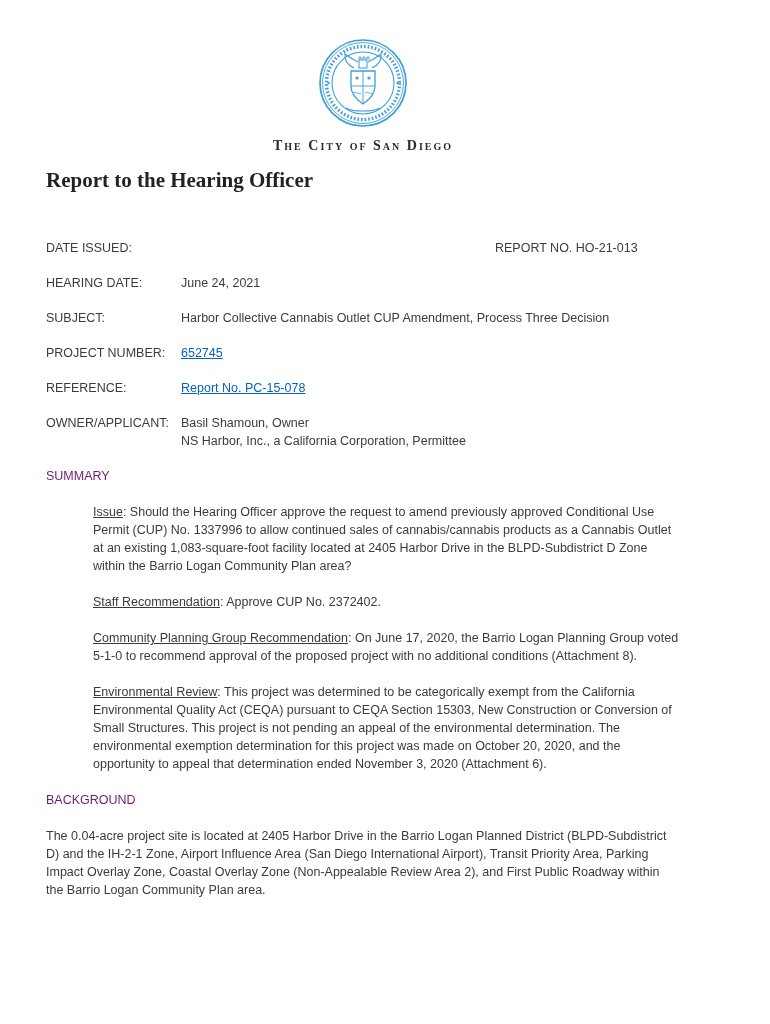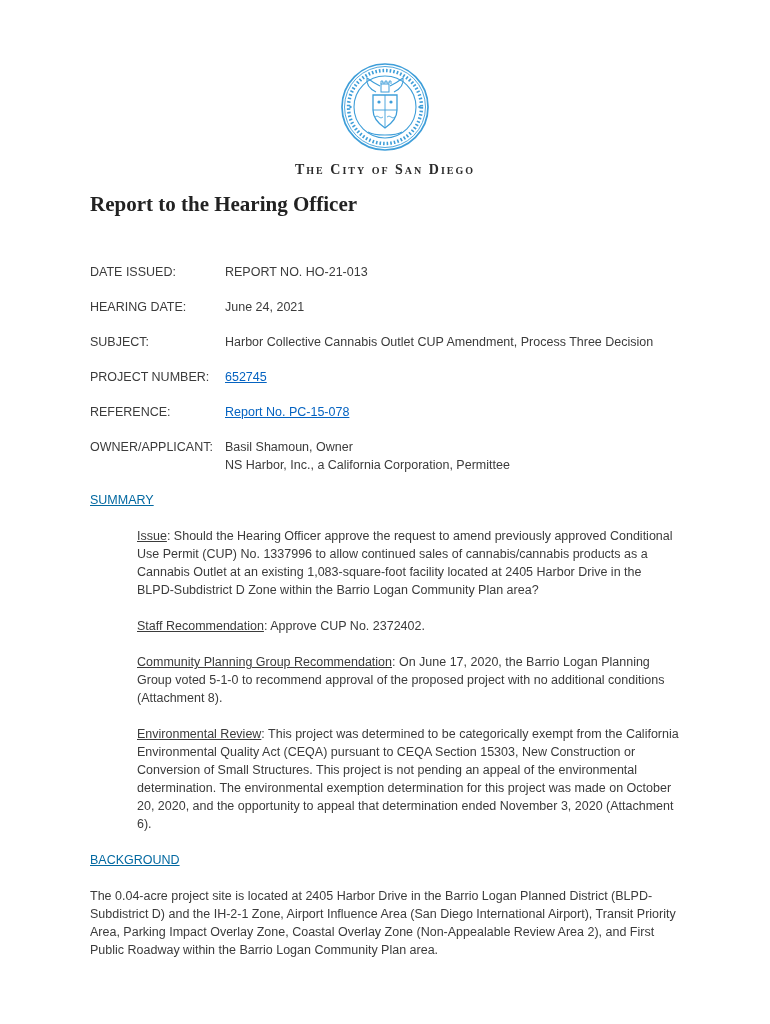--- a/index.html
+++ b/index.html
@@ -10,24 +10,23 @@
   body {
     width: 770px;
     height: 1024px;
     font-family: "Liberation Sans", sans-serif;
     color: #3b3b3b;
     font-size: 12.5px;
     line-height: 18px;
     overflow: hidden;
   }
   .page {
-    padding: 38px 90px 0 90px;
+    padding: 38px 90px 0 46px;
     box-sizing: border-box;
     width: 770px;
-    margin-top: 24px;
   }
   .seal-wrap {
     text-align: center;
   }
   .seal {
     display: inline-block;
   }
   .org-name {
     text-align: center;
     font-family: "Liberation Serif", serif;
@@ -45,39 +44,39 @@
     font-size: 21px;
     color: #222222;
     margin: 16px 0 0 0;
   }
   .meta {
     margin-top: 50px;
   }
   .meta-row {
     display: flex;
     margin-bottom: 17px;
+    justify-content: space-between;
   }
   .meta-label {
     flex: 0 0 135px;
   }
   .meta-value {
     flex: 1 1 auto;
   }
   .meta-right {
     flex: 0 0 185px;
   }
   a.doc-link {
     color: #0563C1;
     cursor: pointer;
   }
   .section-heading {
     font-size: 12.5px;
     font-weight: 400;
-    text-decoration: underline;
-    color: #0369a1;
+    color: #701a75;
     margin: 0 0 18px 0;
     line-height: 18px;
   }
   .summary-section {
     margin-top: 1px;
   }
   .summary-section p {
     margin: 0 0 18px 47px;
   }
   .lead-underline {

